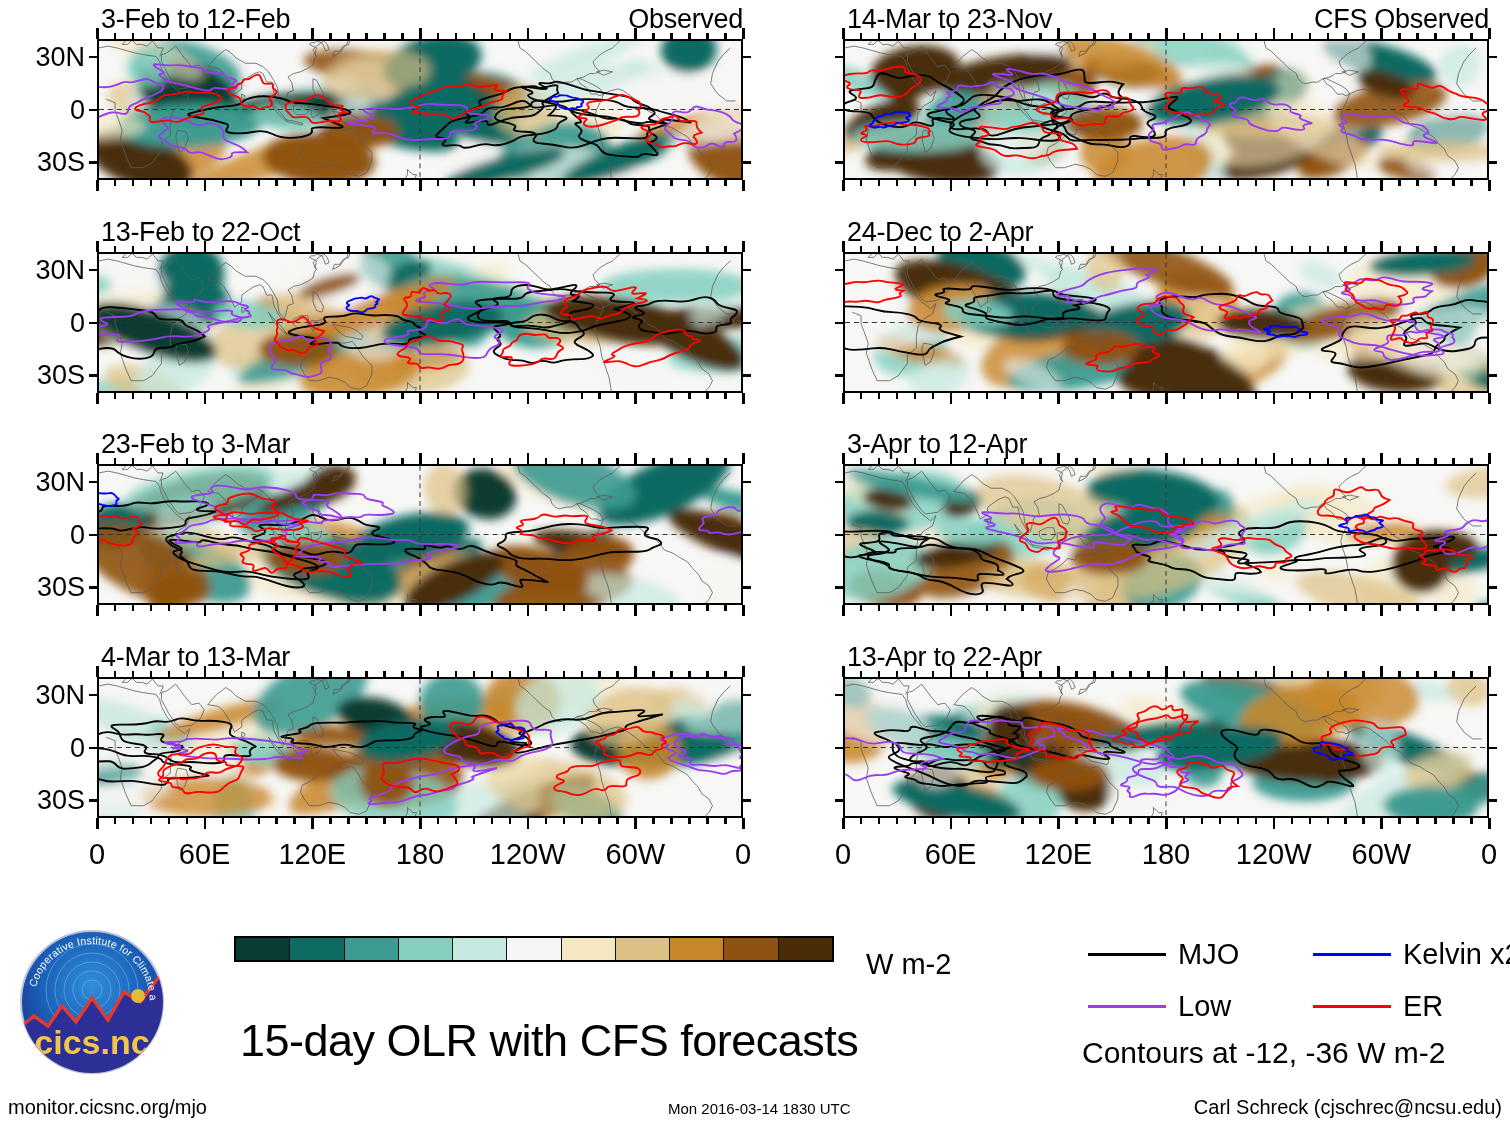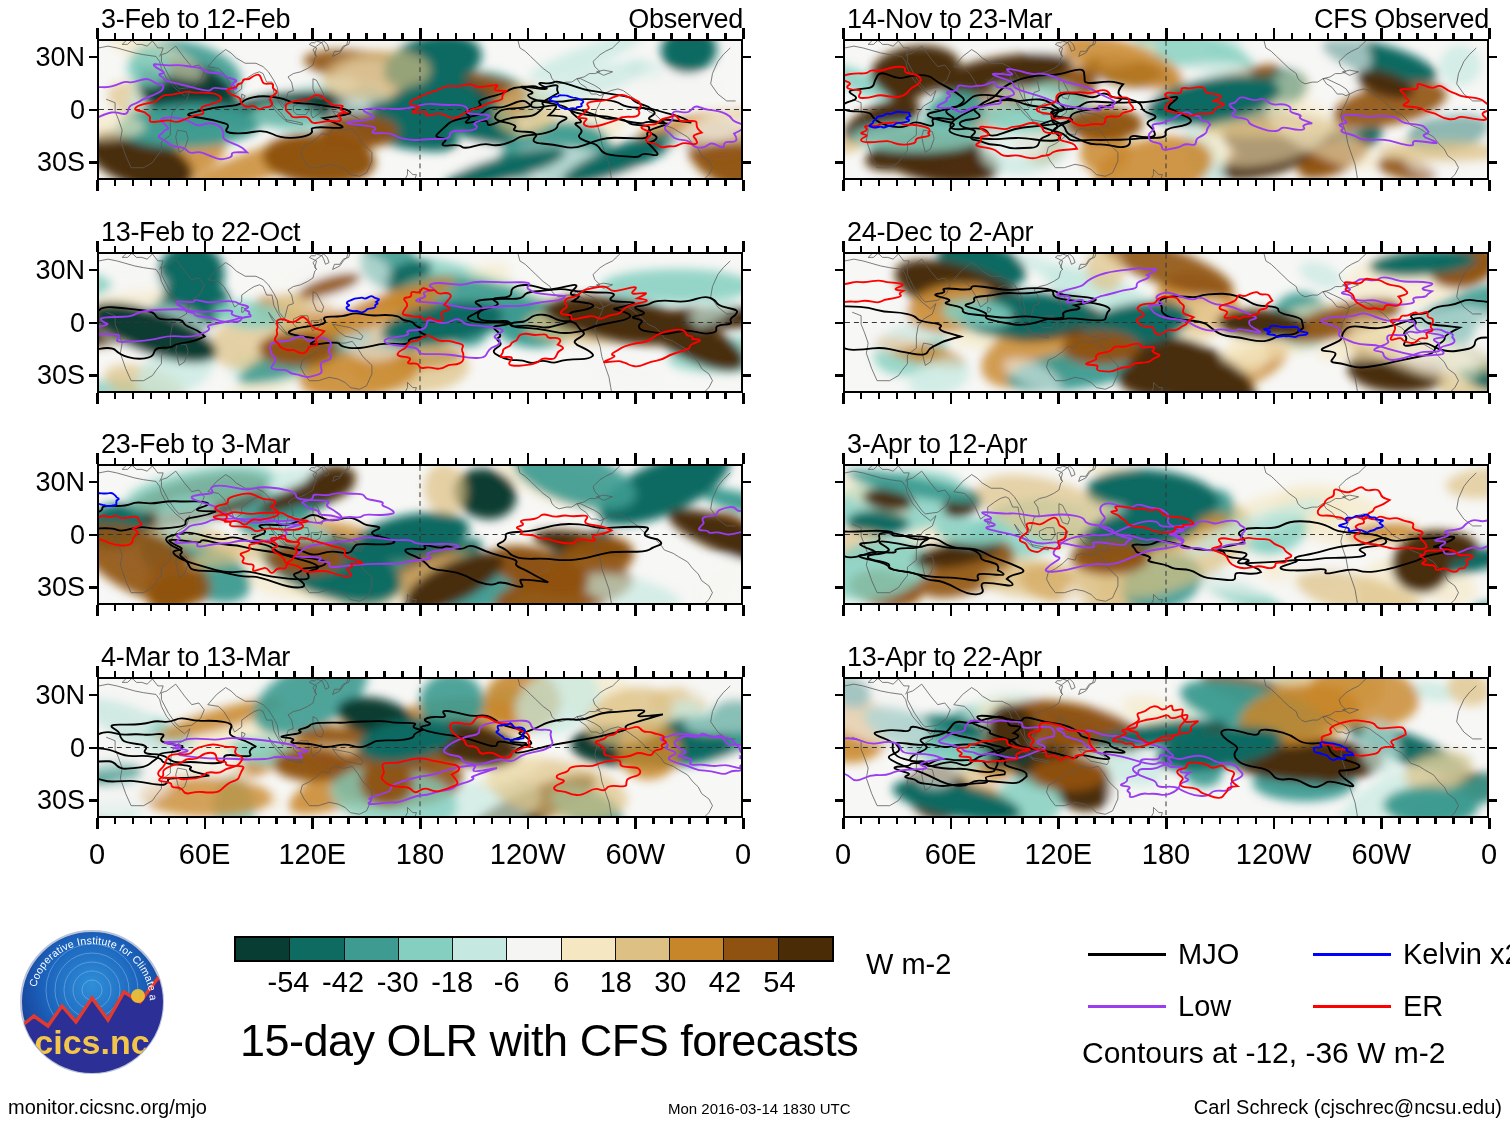--- a/index.html
+++ b/index.html
@@ -876,21 +876,21 @@
         <span style="left: 97px;">0</span>
         <span style="left: 204.667px;">60E</span>
         <span style="left: 312.333px;">120E</span>
         <span style="left: 420px;">180</span>
         <span style="left: 527.667px;">120W</span>
         <span style="left: 635.333px;">60W</span>
         <span style="left: 743px;">0</span>
       </div>
     </div>
     <div class="panel" style="left: 0px; top: 0px;">
-      <div class="panel-title" style="left: 847px; top: 6px;">14-Nov to 23-Mar</div>
+      <div class="panel-title" style="left: 847px; top: 6px;">14-Mar to 23-Nov</div>
       <div class="panel-title right-align" style="left: 843px; width: 646px; top: 6px;">CFS Observed</div>
       <div class="mapbox" style="left: 843px; top: 39px; width: 646px; height: 141px;">
         <svg class="mapsvg" viewBox="0 0 646 141" preserveAspectRatio="none">
           <defs>
             <filter id="blur15" x="-30%" y="-60%" width="160%" height="220%">
               <feGaussianBlur stdDeviation="5"></feGaussianBlur>
             </filter>
           </defs>
           <rect width="646" height="141" fill="#f7f7f5"></rect>
           <g filter="url(#blur15)">
@@ -1704,32 +1704,20 @@
       <div class="seg" style="background: rgb(61, 155, 145);"></div>
       <div class="seg" style="background: rgb(132, 207, 192);"></div>
       <div class="seg" style="background: rgb(197, 232, 224);"></div>
       <div class="seg" style="background: rgb(245, 245, 243);"></div>
       <div class="seg" style="background: rgb(244, 231, 193);"></div>
       <div class="seg" style="background: rgb(221, 192, 131);"></div>
       <div class="seg" style="background: rgb(200, 134, 42);"></div>
       <div class="seg" style="background: rgb(143, 82, 16);"></div>
       <div class="seg" style="background: rgb(74, 45, 7);"></div>
     </div>
-  <div class="cbar-labels" id="cbar-labels" style="left:0;top:32px;width:600px;height:32px;">
-      <span style="left: 54.5455px;">-54</span>
-      <span style="left: 109.091px;">-42</span>
-      <span style="left: 163.636px;">-30</span>
-      <span style="left: 218.182px;">-18</span>
-      <span style="left: 272.727px;">-6</span>
-      <span style="left: 327.273px;">6</span>
-      <span style="left: 381.818px;">18</span>
-      <span style="left: 436.364px;">30</span>
-      <span style="left: 490.909px;">42</span>
-      <span style="left: 545.455px;">54</span>
-    </div>
 </div>
 <div id="cbar-units" style="left:866px;top:950px;">W m-2</div>
 
 <div id="main-title" style="left:240px;top:1018px;">15-day OLR with CFS forecasts</div>
 
 <div id="legend" style="left:1088px;top:940px;width:420px;height:100px;">
   <div class="leg-item" style="left:0;top:0;">
     <span class="leg-line" style="border-top-color:#000000;"></span>
     <span class="leg-text">MJO</span>
   </div>

